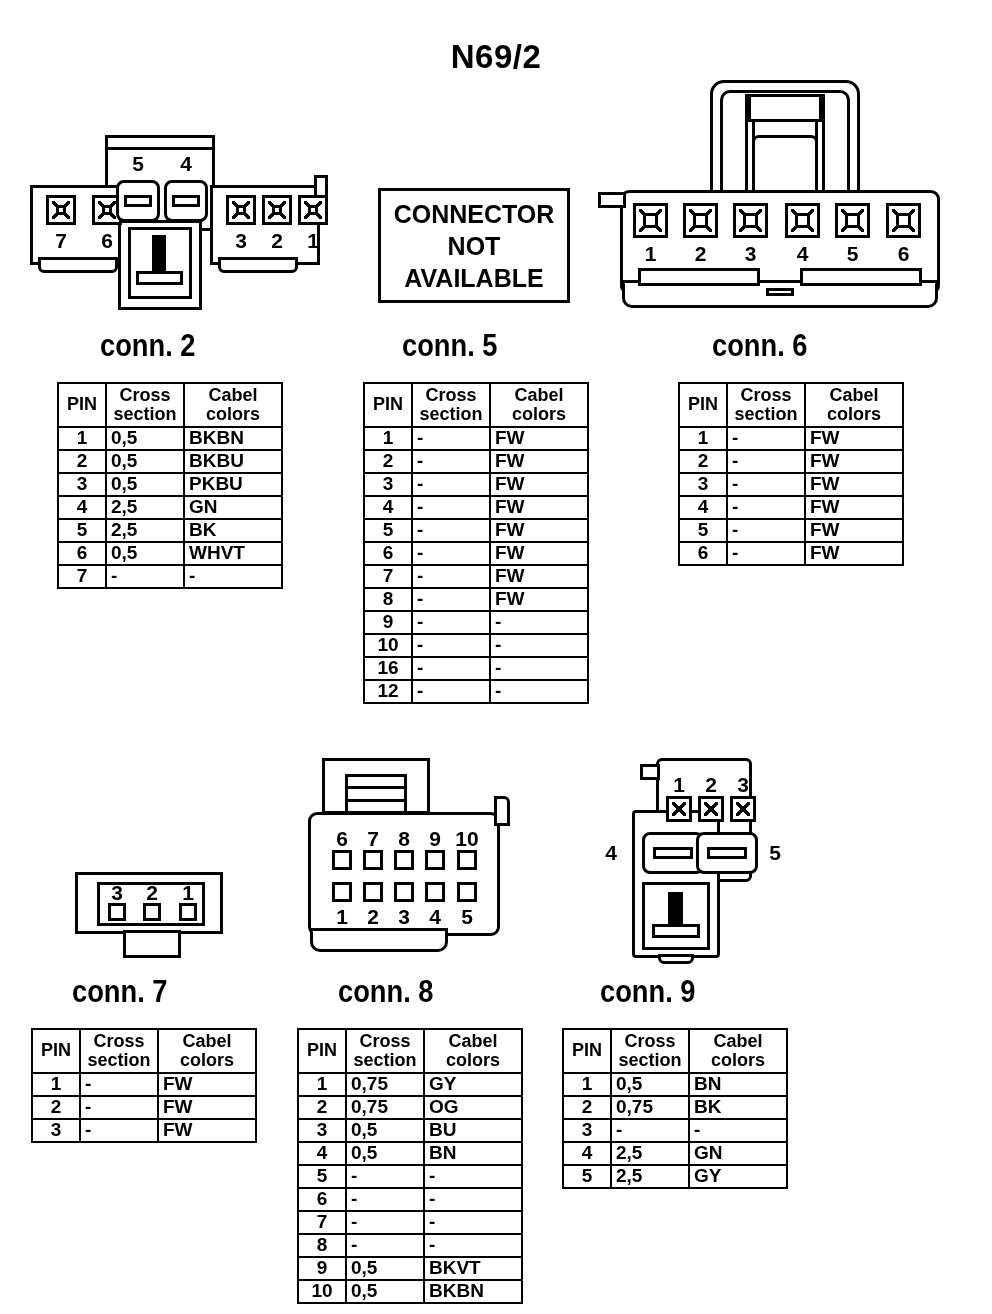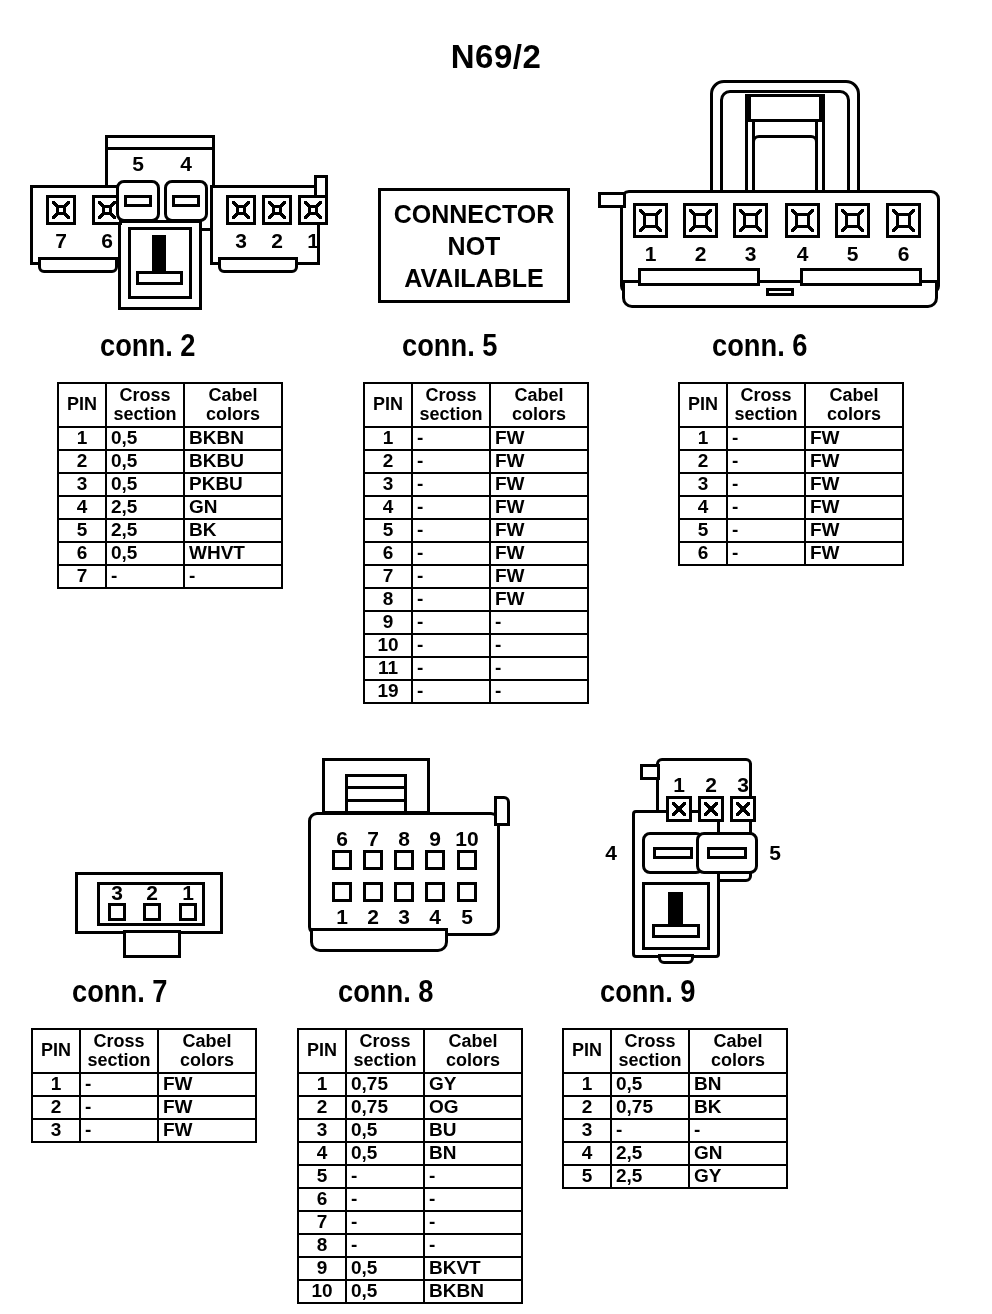--- a/index.html
+++ b/index.html
@@ -288,26 +288,26 @@
         <td class="pin">9</td>
         <td class="cs">-</td>
         <td class="cc">-</td>
       </tr>
       <tr>
         <td class="pin">10</td>
         <td class="cs">-</td>
         <td class="cc">-</td>
       </tr>
       <tr>
-        <td class="pin">11</td>
-        <td class="cs">-</td>
-        <td class="cc">-</td>
-      </tr>
-      <tr>
-        <td class="pin">19</td>
+        <td class="pin">16</td>
+        <td class="cs">-</td>
+        <td class="cc">-</td>
+      </tr>
+      <tr>
+        <td class="pin">12</td>
         <td class="cs">-</td>
         <td class="cc">-</td>
       </tr>
     </tbody>
 </table>
 
 <table class="pt" style="left:678px;top:382px;">
   <thead>
       <tr>
     <th class="h-pin">PIN</th>

